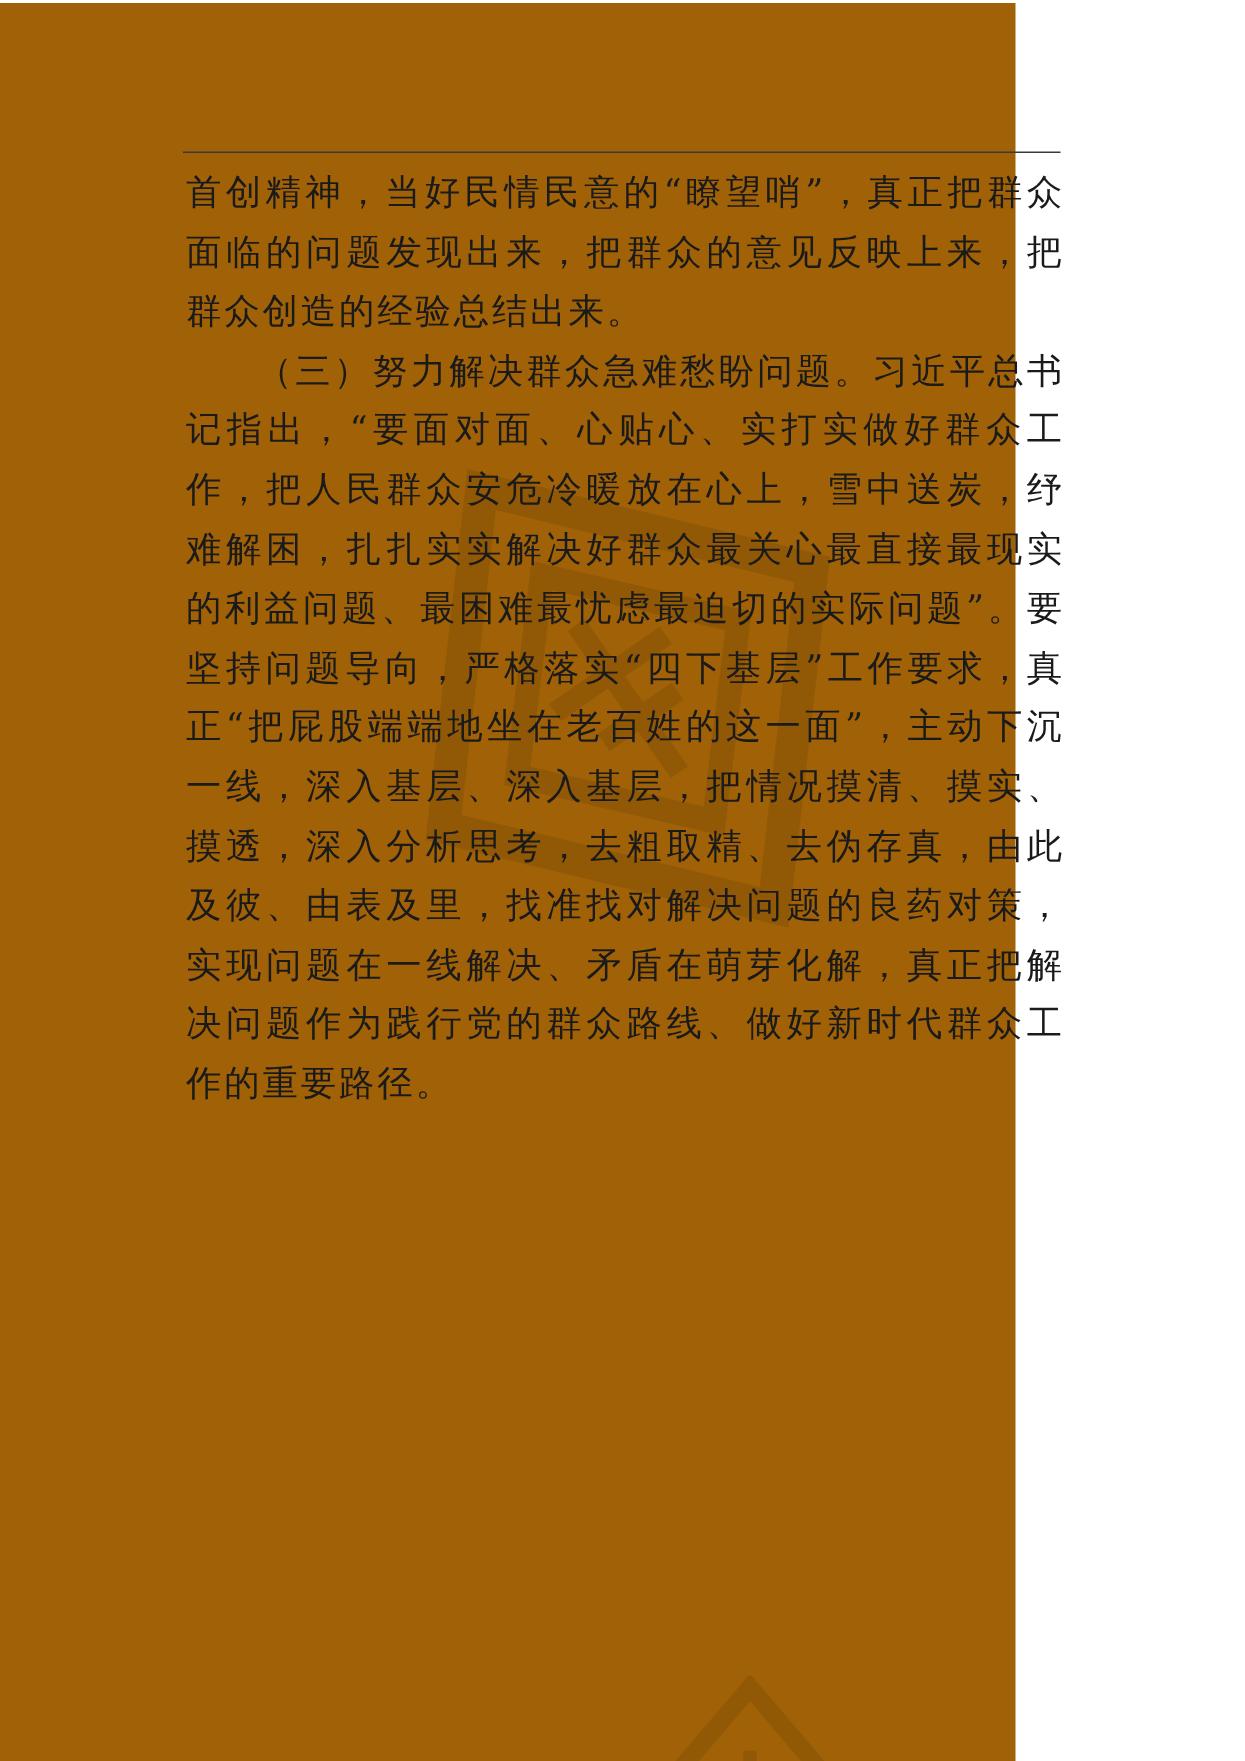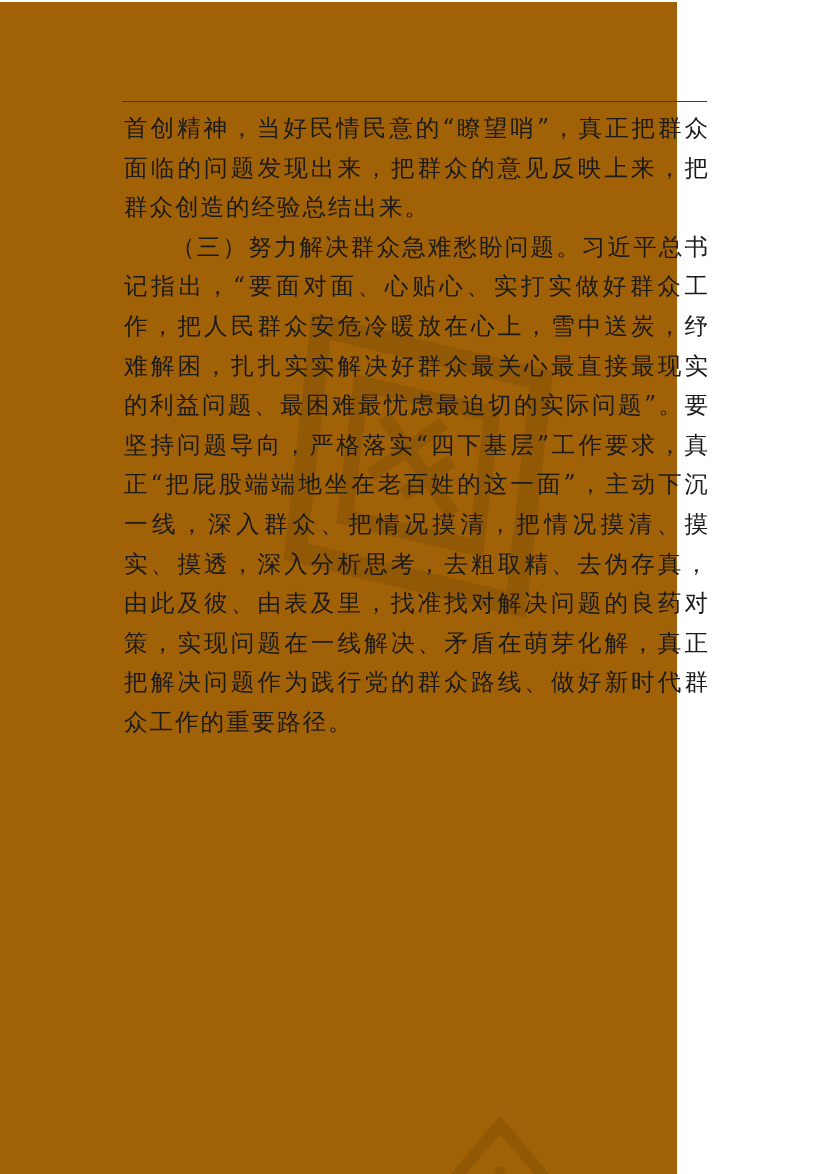--- a/index.html
+++ b/index.html
@@ -83,16 +83,16 @@
 
   <svg class="watermark wm-bottom" viewBox="0 0 160 120" xmlns="http://www.w3.org/2000/svg">
     <g fill="none" stroke="#000" stroke-width="12">
       <path d="M80 8 L150 90 L80 172 L10 90 Z"></path>
       <path d="M60 70 L100 70 M80 50 L80 110 M62 90 L98 90" stroke-width="9"></path>
     </g>
   </svg>
 
   <div class="body-text">
     <p class="para">首创精神，当好民情民意的“瞭望哨”，真正把群众面临的问题发现出来，把群众的意见反映上来，把群众创造的经验总结出来。</p>
-    <p class="para indent">（三）努力解决群众急难愁盼问题。习近平总书记指出，“要面对面、心贴心、实打实做好群众工作，把人民群众安危冷暖放在心上，雪中送炭，纾难解困，扎扎实实解决好群众最关心最直接最现实的利益问题、最困难最忧虑最迫切的实际问题”。要坚持问题导向，严格落实“四下基层”工作要求，真正“把屁股端端地坐在老百姓的这一面”，主动下沉一线，深入群众、把情况摸清，把情况摸清、摸实、摸透，深入分析思考，去粗取精、去伪存真，由此及彼、由表及里，找准找对解决问题的良药对策，实现问题在一线解决、矛盾在萌芽化解，真正把解决问题作为践行党的群众路线、做好新时代群众工作的重要路径。</p>
+    <p class="para indent">（三）努力解决群众急难愁盼问题。习近平总书记指出，“要面对面、心贴心、实打实做好群众工作，把人民群众安危冷暖放在心上，雪中送炭，纾难解困，扎扎实实解决好群众最关心最直接最现实的利益问题、最困难最忧虑最迫切的实际问题”。要坚持问题导向，严格落实“四下基层”工作要求，真正“把屁股端端地坐在老百姓的这一面”，主动下沉一线，深入基层、深入基层，把情况摸清、摸实、摸透，深入分析思考，去粗取精、去伪存真，由此及彼、由表及里，找准找对解决问题的良药对策，实现问题在一线解决、矛盾在萌芽化解，真正把解决问题作为践行党的群众路线、做好新时代群众工作的重要路径。</p>
   </div>
 
 </div>
 
 </body></html>

